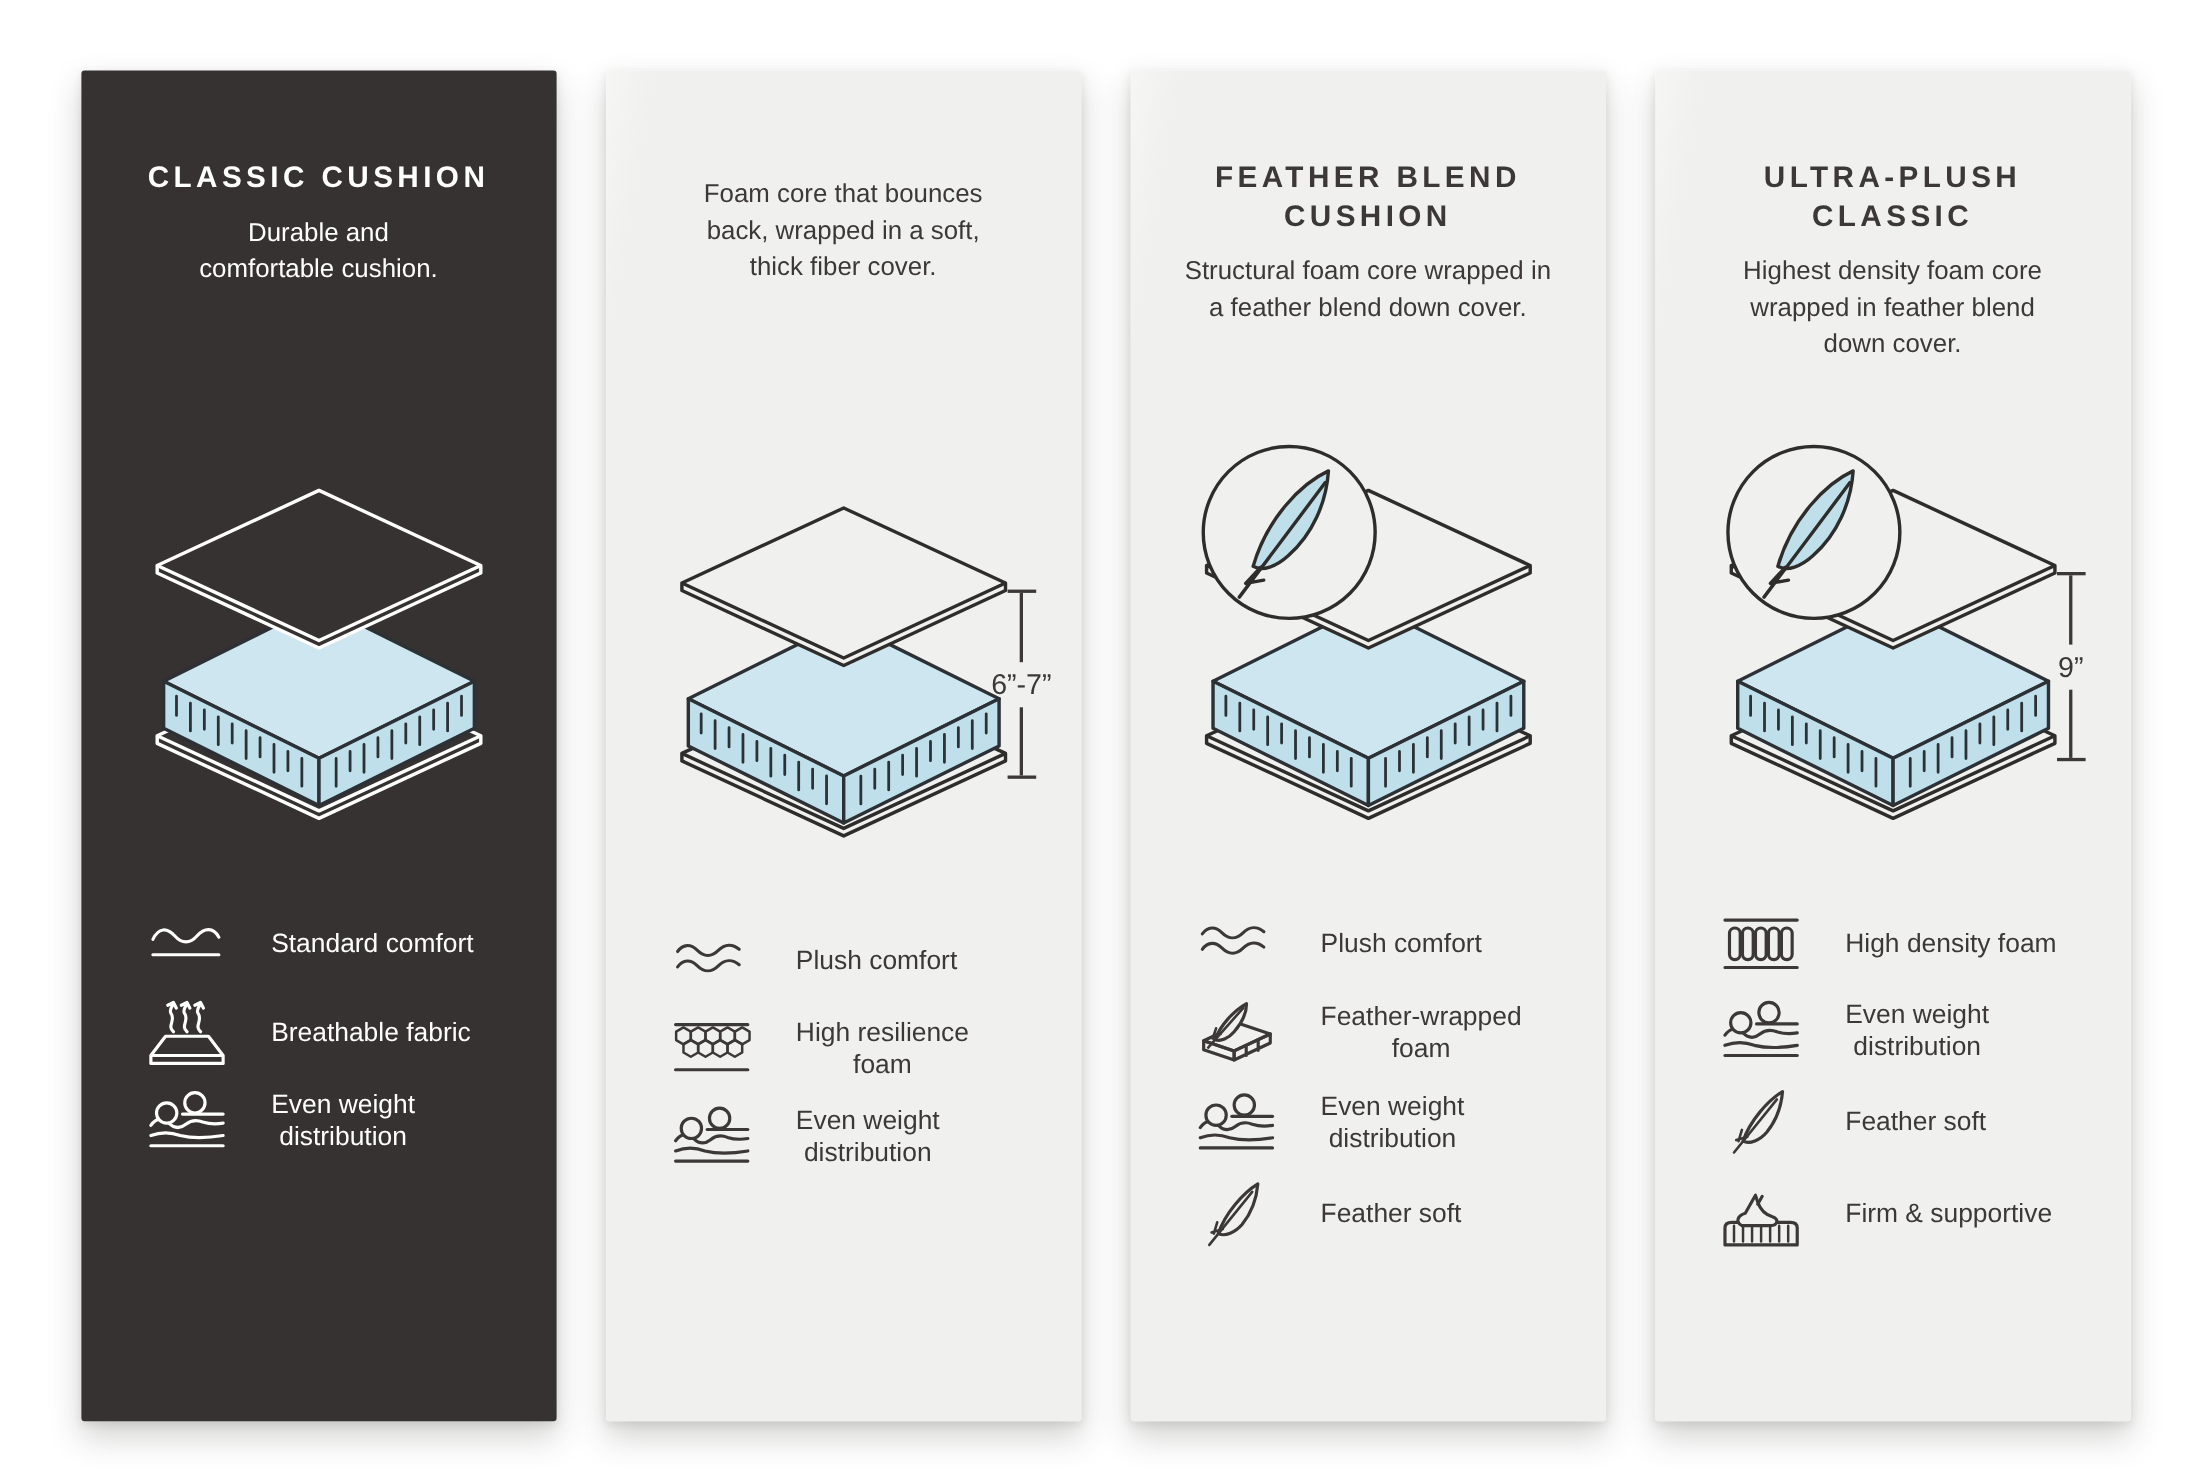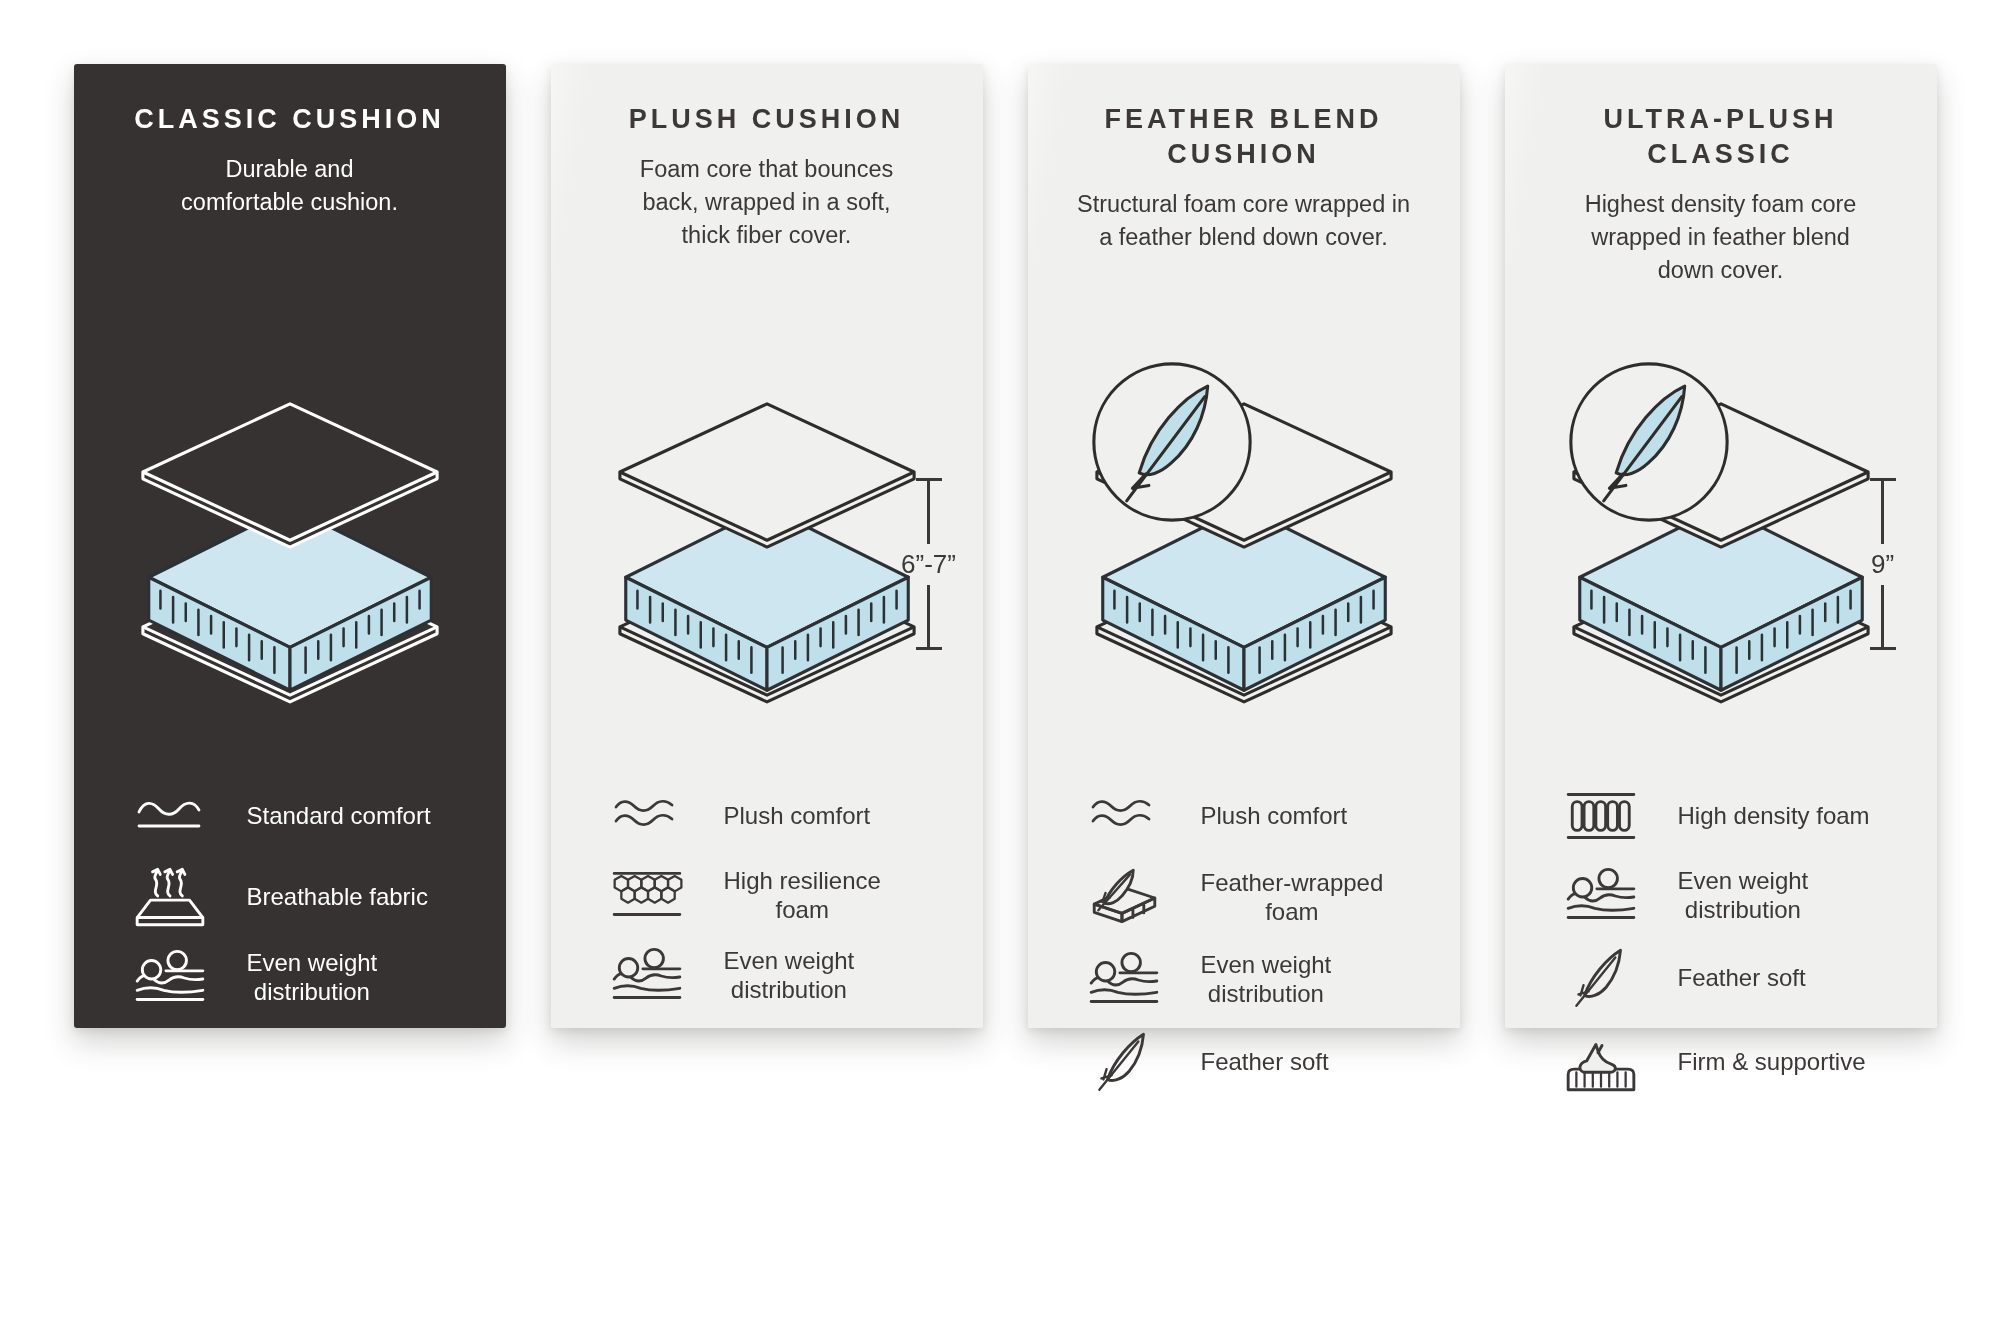--- a/index.html
+++ b/index.html
@@ -3,22 +3,22 @@
 <meta charset="utf-8">
 <style>
   html,body{margin:0;padding:0;}
   body{
     width:2010px;height:1341px;overflow:hidden;background:#ffffff;
     font-family:"Liberation Sans","DejaVu Sans",sans-serif;
     -webkit-font-smoothing:antialiased;
   }
   .board{display:flex;justify-content:center;gap:45px;padding-top:64px;}
   .panel{
-    width:432px;height:964px;box-sizing:border-box;
-    padding:38px 40px 0;border-radius:3px;position:relative;
+    width:432px;height:1228px;box-sizing:border-box;
+    padding:80px 40px 0;border-radius:3px;position:relative;
     box-shadow:0 14px 30px rgba(50,48,46,.22),0 3px 8px rgba(50,48,46,.10);
   }
   .panel.light{
     --panel-bg:#f0f0ee;--text:#3b3837;--plate-line:#2e2d2b;--foam:#bfe0ea;
     background:linear-gradient(100deg,#f6f6f4 0%,#f0f0ee 7%);color:var(--text);
   }
   .panel.dark{
     --panel-bg:#353231;--text:#ffffff;--plate-line:#ffffff;--foam:#bfe0ea;
     background:#353231;color:#ffffff;
   }
@@ -128,21 +128,20 @@
           </svg>
         </span>
         <span class="flabel">Even weight
 distribution</span>
       </li>
     </ul>
   </section>
 
   <section class="panel light">
     <header class="panel-header">
-      <h2 class="panel-title">PLUSH CUSHION</h2>
       <p class="panel-desc">Foam core that bounces
 back, wrapped in a soft,
 thick fiber cover.</p>
     </header>
     <div class="illustration">
       <svg class="cushion" viewBox="0 0 310 318">
           <use href="#cushion-sym"></use>
         </svg>
       <div class="dim">
         <span class="dim-cap"></span>

